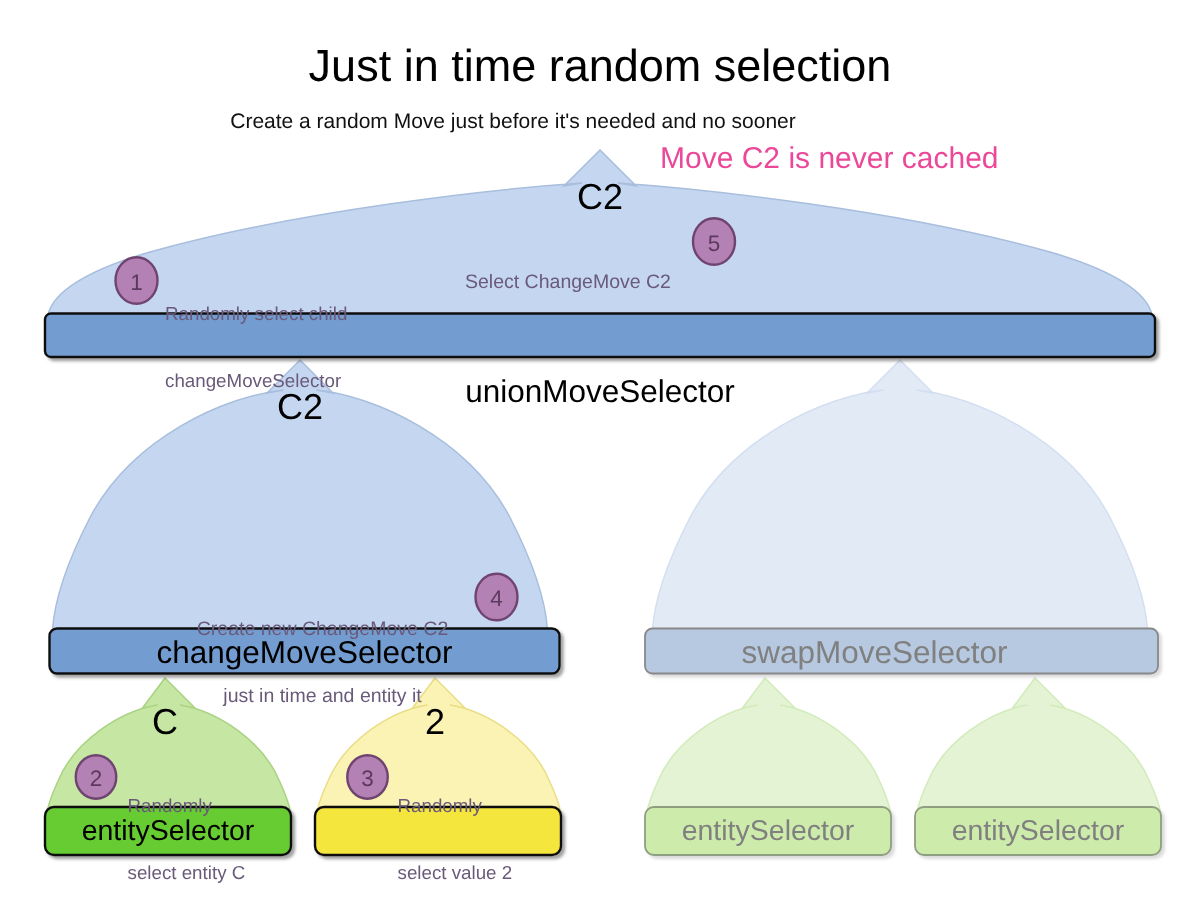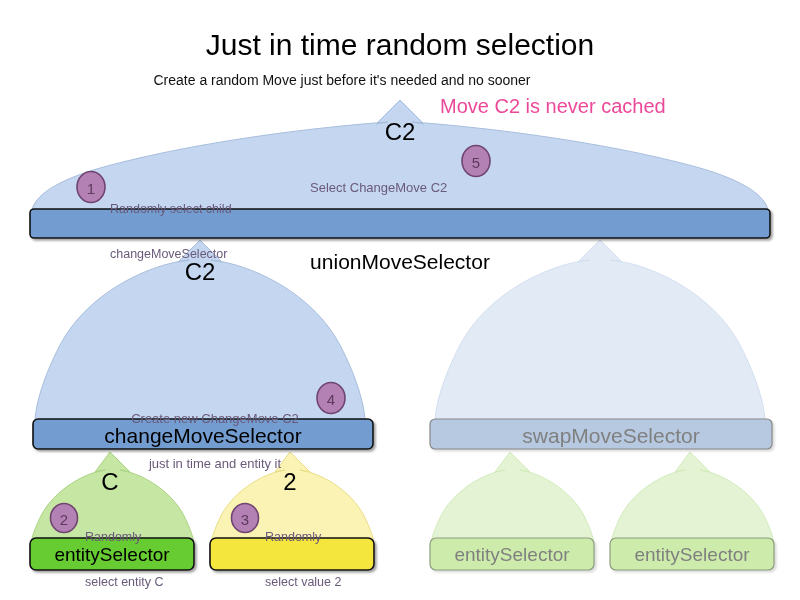--- a/index.html
+++ b/index.html
@@ -163,21 +163,21 @@
   <div class="txt" id="subtitle">Create a random Move just before it's needed and no sooner</div>
   <div class="txt" id="warning">Move C2 is never cached</div>
 
   <div class="txt movelabel" id="mv-union">C2</div>
   <div class="txt movelabel" id="mv-change">C2</div>
   <div class="txt movelabel" id="mv-entity">C</div>
   <div class="txt movelabel" id="mv-value">2</div>
 
   <div class="txt barlabel" style="left:30px;top:214px;width:740px;margin-top:36px;">unionMoveSelector</div>
   <div class="txt barlabel" style="left:33px;top:424px;width:340px;">changeMoveSelector</div>
-  <div class="txt barlabel faded" style="left:448px;top:424px;width:270px;padding-left:28px;">swapMoveSelector</div>
+  <div class="txt barlabel faded" style="left:420px;top:424px;width:270px;padding-left:28px;">swapMoveSelector</div>
 
   <div class="txt barlabel small" style="left:30px;top:544px;width:164px;">entitySelector</div>
   <div class="txt barlabel small faded" style="left:430px;top:544px;width:164px;">entitySelector</div>
   <div class="txt barlabel small faded" style="left:610px;top:544px;width:164px;">entitySelector</div>
 
   <div class="txt anno" id="an1">
     <div>Randomly select child</div>
     <div>changeMoveSelector</div>
   </div>
 

